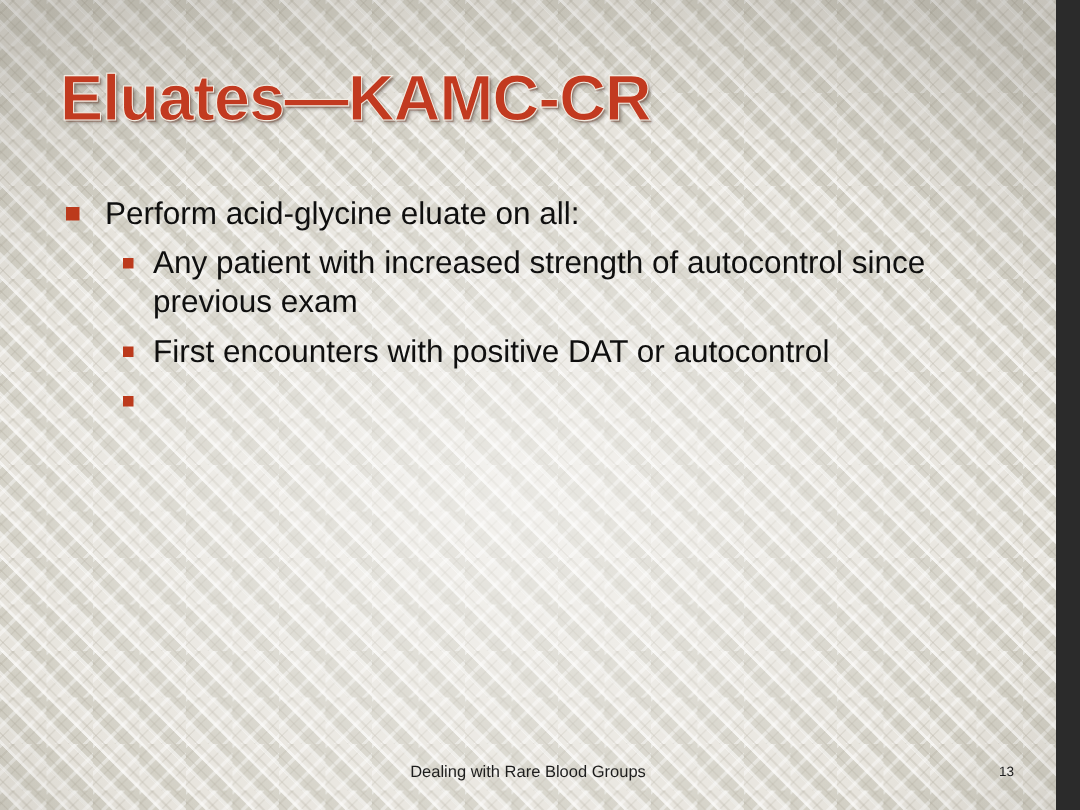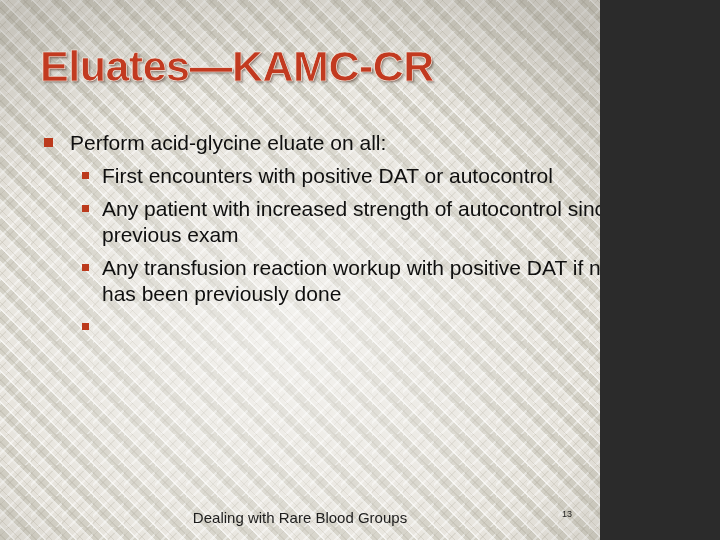--- a/index.html
+++ b/index.html
@@ -3,21 +3,21 @@
 <meta charset="utf-8">
 <style>
   html, body {
     margin: 0;
     padding: 0;
     background: #2b2b2b;
   }
 
   .slide {
     position: relative;
-    width: 600px;
+    width: 704px;
     height: 540px;
     overflow: hidden;
     font-family: "Liberation Sans", sans-serif;
     background-color: #7dd3fc;
     text-decoration: underline;
   }
 
   
   .bg-texture {
     position: absolute;
@@ -134,21 +134,21 @@
     background: #bc3a1c;
   }
 
   
   .footer-text {
     position: absolute;
     left: 0;
     right: 0;
     top: 509px;
     text-align: center;
-    font-size: 15px;
+    font-size: 11px;
     color: #1d1d1d;
   }
   .footer-pagenum {
     position: absolute;
     right: 28px;
     top: 509px;
     font-size: 9px;
     color: #1d1d1d;
   }
 </style>
@@ -168,32 +168,28 @@
 
       <div class="lvl1">
         <span class="marker"></span>
         <span>Perform acid-glycine eluate on all:</span>
       </div>
 
       <div class="sub-list">
 
         <div class="lvl2">
           <span class="marker"></span>
+          <span>Any patient with increased strength of autocontrol since previous exam</span>
+        </div>
+
+        <div class="lvl2">
+          <span class="marker"></span>
           <span>First encounters with positive DAT or autocontrol</span>
         </div>
 
-        <div class="lvl2">
-          <span class="marker"></span>
-          <span>Any patient with increased strength of autocontrol since previous exam</span>
-        </div>
-
-        <div class="lvl2">
-          <span class="marker"></span>
-          <span>Any transfusion reaction workup with positive DAT if no eluate has been previously done</span>
-        </div>
 
         <div class="lvl2">
           <span class="marker"></span>
         </div>
 
       </div>
     </div>
 
     <div class="footer-text">Dealing with Rare Blood Groups</div>
 

